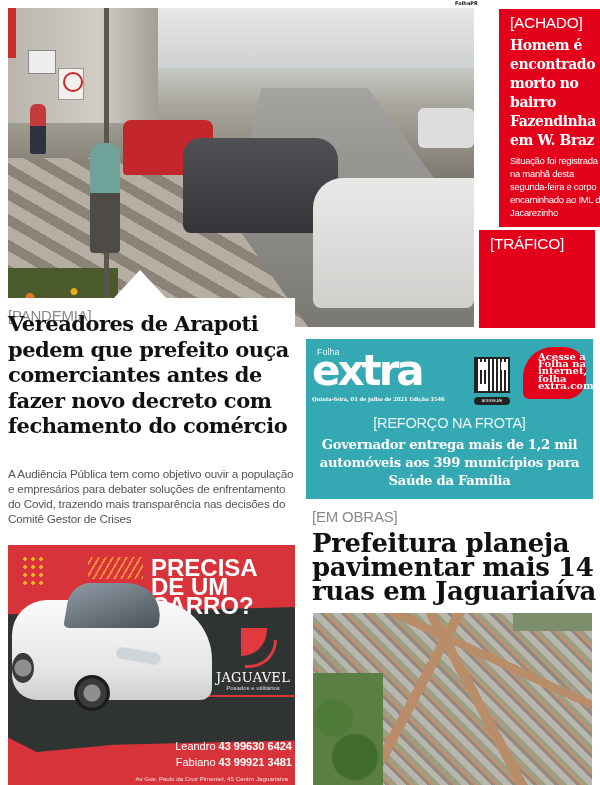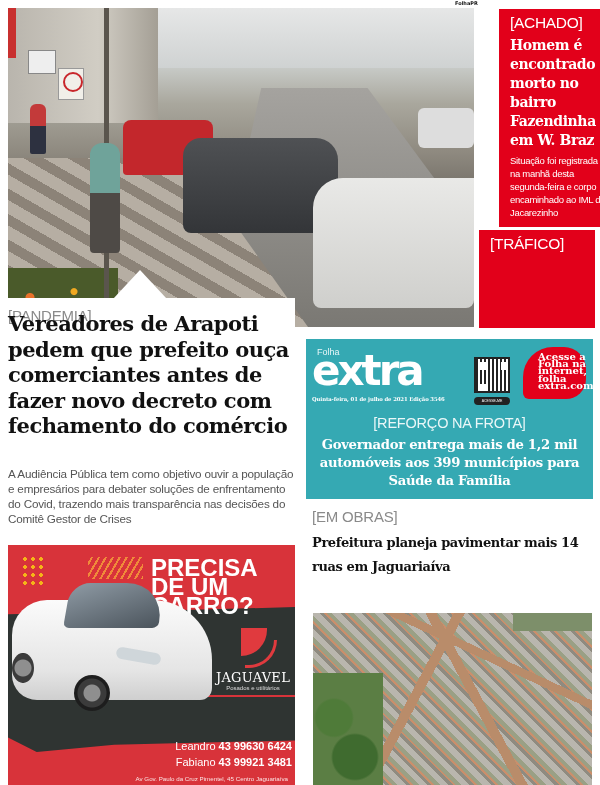--- a/index.html
+++ b/index.html
@@ -79,21 +79,21 @@
       linear-gradient(#fff,#fff) 25px 3px/8px 8px no-repeat,
       linear-gradient(#fff,#fff) 3px 25px/8px 8px no-repeat,
       repeating-linear-gradient(90deg,#222 0 2px,#fff 2px 4px),
       #222; border: 2px solid #222; }
   .qr-btn { position: absolute; left: 168px; top: 58px; width: 36px; height: 8px; background: #222; border-radius: 4px; color: #fff; font-size: 3.5px; line-height: 8px; text-align: center; font-family: "Liberation Sans", sans-serif; }
   .bubble { position: absolute; left: 217px; top: 8px; width: 63px; height: 52px; background: #e2001a; border-radius: 30px 22px 20px 6px; padding: 6px 0 0 15px; font-family: "DejaVu Serif", serif; font-weight: bold; font-size: 10px; line-height: 7.2px; color: #fff; }
   .extra-tag { position: absolute; left: 0; top: 76px; width: 287px; text-align: center; font-family: "Liberation Sans", sans-serif; font-size: 14.5px; color: #eaf7f8; letter-spacing: -0.2px; }
   .extra-title { position: absolute; left: 4px; top: 97px; width: 279px; text-align: center; font-family: "DejaVu Serif", serif; font-weight: bold; font-size: 13.2px; line-height: 18px; color: #fff; letter-spacing: -0.3px; }
 
   
-  .obras-title { position: absolute; left: 312px; top: 531px; width: 285px; font-family: "DejaVu Serif", serif; font-weight: bold; font-size: 13px; line-height: 24px; color: #111; letter-spacing: -0.4px; }
+  .obras-title { position: absolute; left: 312px; top: 531px; width: 285px; font-family: "DejaVu Serif", serif; font-weight: bold; font-size: 26px; line-height: 24px; color: #111; letter-spacing: -0.4px; }
   .aerial { position: absolute; left: 313px; top: 613px; width: 279px; height: 172px; overflow: hidden;
     background:
       linear-gradient(118deg, transparent 38%, #b98c6a 38% 41%, transparent 41%),
       linear-gradient(62deg, transparent 55%, #b98c6a 55% 58%, transparent 58%),
       linear-gradient(25deg, transparent 68%, #b98c6a 68% 71%, transparent 71%),
       repeating-linear-gradient(45deg, #b9b6ae 0 6px, #8f8b80 6px 9px, #c98f6c 9px 11px, #9aa085 11px 15px),
       #8e8d7f; }
   .aerial .green { position: absolute; left: 0; top: 60px; width: 70px; height: 112px; background: radial-gradient(circle at 30% 40%, #4f7b39 0 18px, transparent 20px), radial-gradient(circle at 60% 75%, #3f6b2f 0 22px, transparent 24px), #5b7e44; }
   .aerial .field { position: absolute; left: 200px; top: 0; width: 79px; height: 18px; background: #7d8f6a; }
 </style>

